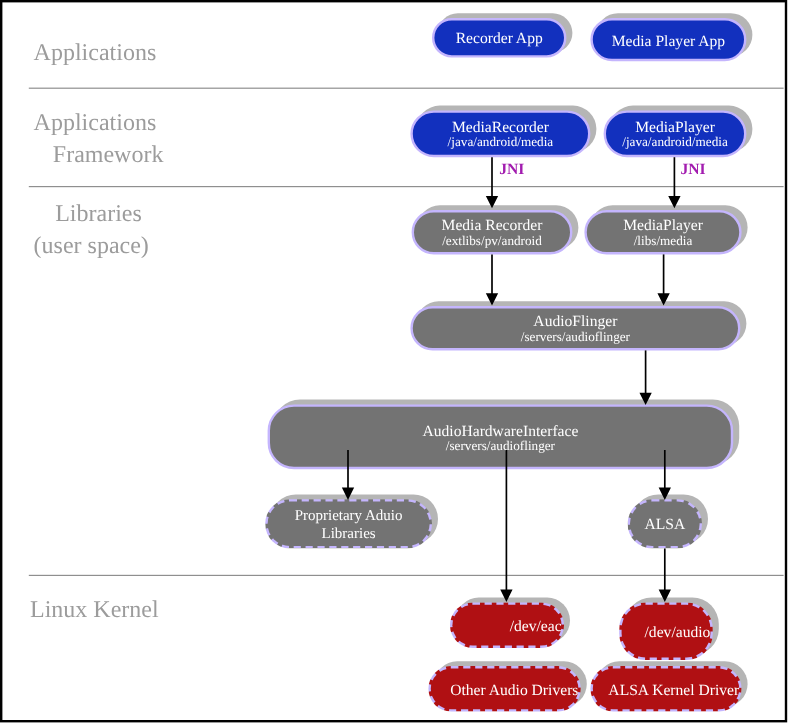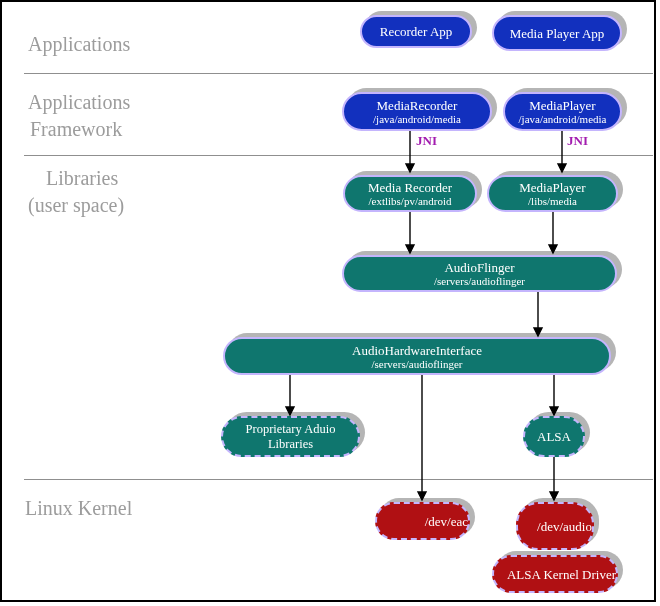--- a/index.html
+++ b/index.html
@@ -1,29 +1,29 @@
 <!DOCTYPE html>
 <html><head>
 <meta charset="utf-8">
 <style>
   html,body{margin:0;padding:0;background:#fff;}
   .stage{position:relative;width:660px;height:606px;background:#fff;overflow:hidden;
          font-family:Liberation Serif, serif;}
   .frame{position:absolute;left:0;top:0;width:652px;height:598px;border:2px solid #000;}
   .hr{position:absolute;left:24px;width:629px;height:0;border-top:1px solid #8f8f8f;}
   .sec{position:absolute;color:#9c9c9c;font-size:20px;line-height:27px;white-space:nowrap;}
-  .sec .ind1{margin-left:2px;}
+  .sec .ind1{margin-left:16px;}
   .sec .ind2{margin-left:18px;}
   .box{position:absolute;box-sizing:border-box;display:flex;flex-direction:column;
        align-items:center;justify-content:center;color:#fff;text-align:center;
        border:2px solid #c4b5fd;border-radius:22px;box-shadow:5px -4px 0 #b5b5b5;}
   .box .t{font-size:13px;line-height:15px;white-space:nowrap;}
   .box .s{font-size:11px;line-height:12px;white-space:nowrap;}
   .blue{background:#1230be;}
-  .green{background:#0f766e;}
+  .green{background:#737373;}
   .red{background:#b01013;align-items:flex-end;}
   .dashed{border-style:dashed;}
   .jni{position:absolute;color:#a21caf;font-size:13px;font-weight:bold;}
   .overlay{position:absolute;left:0;top:0;pointer-events:none;}
 </style>
 </head>
 <body>
 
 <div class="stage">
 
@@ -71,38 +71,41 @@
   <div class="box green" style="left:487px;top:175px;width:131px;height:37px">
     <div class="t">MediaPlayer</div>
     <div class="s">/libs/media</div>
   </div>
 
   <div class="box green" style="left:342px;top:255px;width:275px;height:37px">
     <div class="t">AudioFlinger</div>
     <div class="s">/servers/audioflinger</div>
   </div>
 
-  <div class="box green" style="left:223px;top:337px;width:388px;height:38px">
+  <div class="box green" style="left:223px;top:337px;width:388px;height:54px">
     <div class="t">AudioHardwareInterface</div>
     <div class="s">/servers/audioflinger</div>
   </div>
 
   <div class="box green dashed" style="left:221px;top:416px;width:139px;height:41px">
     <div class="t" style="font-size:12.5px">Proprietary Aduio</div>
     <div class="t" style="font-size:12.5px">Libraries</div>
   </div>
   <div class="box green dashed" style="left:523px;top:416px;width:62px;height:41px">
     <div class="t">ALSA</div>
   </div>
 
   <div class="box red dashed" style="left:375px;top:502px;width:95px;height:38px">
     <div class="t">/dev/eac</div>
   </div>
   <div class="box red dashed" style="left:516px;top:502px;width:78px;height:48px">
     <div class="t">/dev/audio</div>
+  </div>
+  <div class="box red dashed" style="left:357px;top:555px;width:127px;height:38px">
+    <div class="t">Other Audio Drivers</div>
   </div>
   <div class="box red dashed" style="left:492px;top:555px;width:126px;height:38px">
     <div class="t">ALSA Kernel Driver</div>
   </div>
 
   <svg class="overlay" width="660" height="606">
     <g stroke="#000" stroke-width="1.4" fill="#000">
       <line x1="410" y1="131" x2="410" y2="165"></line>
       <polygon points="406,164 414,164 410,172"></polygon>
       <line x1="562" y1="131" x2="562" y2="165"></line>

